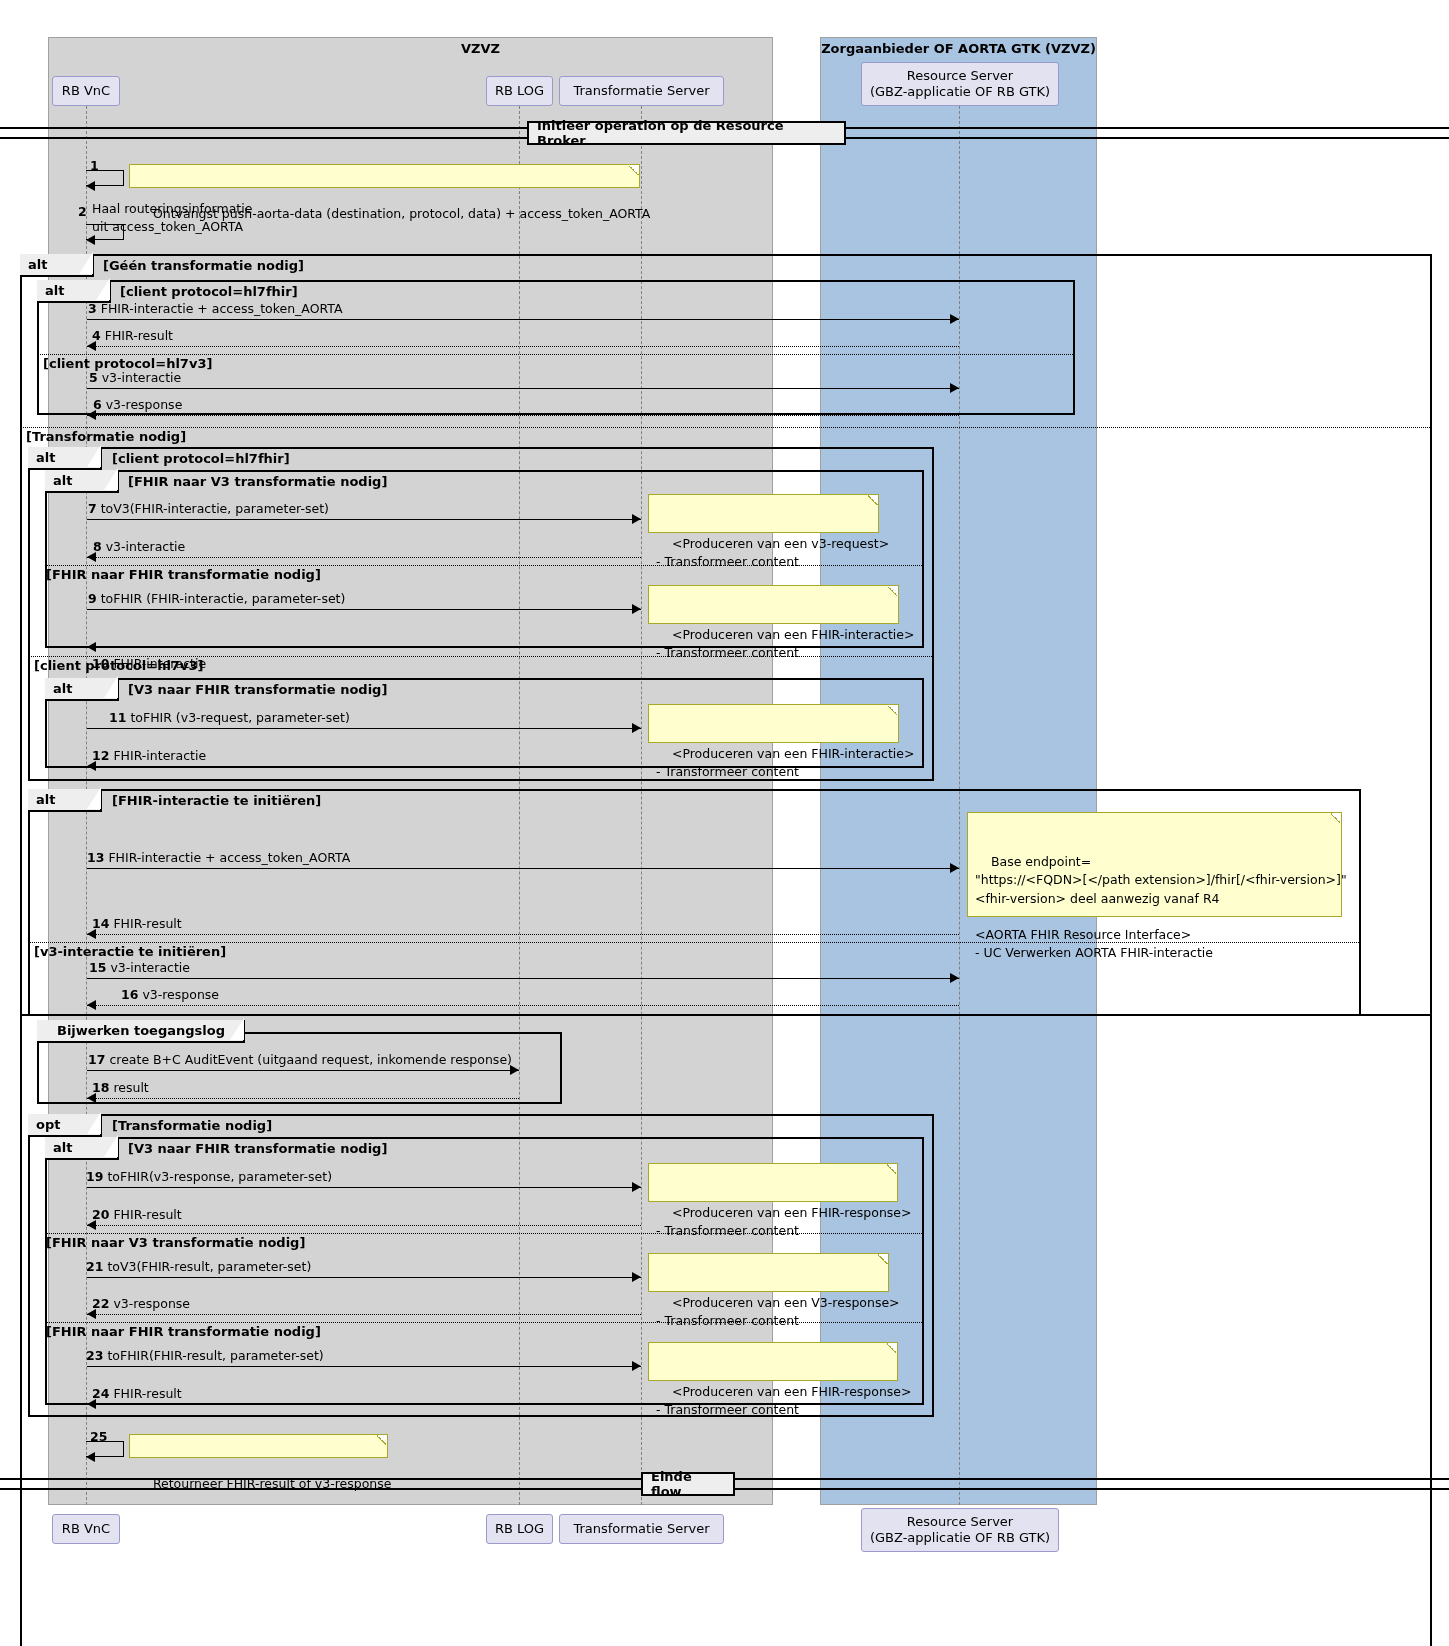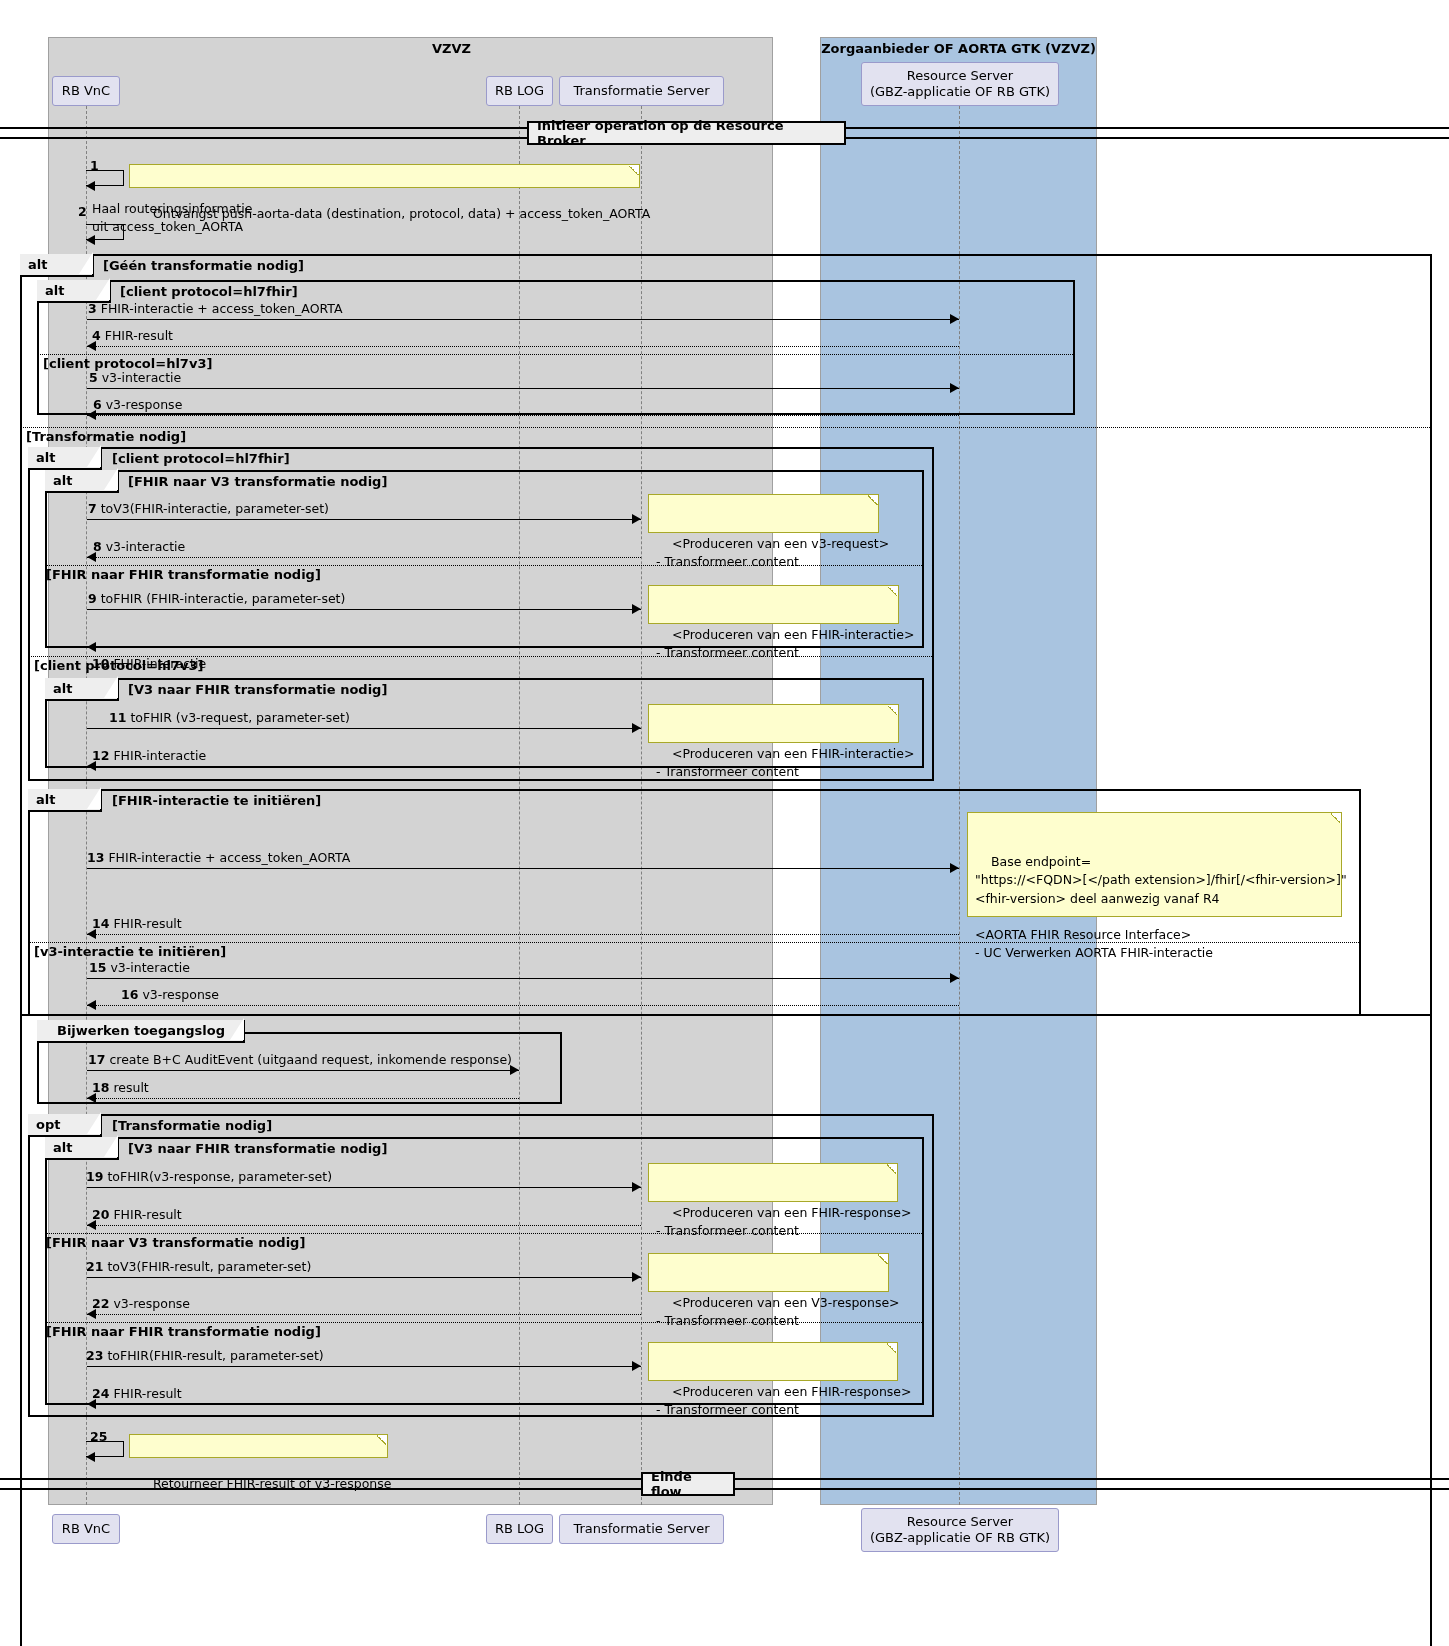--- a/index.html
+++ b/index.html
@@ -58,21 +58,21 @@
   .note .fold{position:absolute;top:0;right:0;width:10px;height:10px;
         background:linear-gradient(225deg,#fff 0 50%,#A8A829 50% 56%,#FEFECE 56% 100%);}
 </style>
 </head>
 <body>
 
 <div id="canvas">
 
 
   <div class="grp vzvz" style="left:48px;top:37px;width:725px;height:1468px;"></div>
-  <div class="grp-title" style="left:31px;top:41px;width:761px;padding-left:40px;">VZVZ</div>
+  <div class="grp-title" style="left:60px;top:41px;width:761px;padding-left:40px;">VZVZ</div>
 
   <div class="grp zorg" style="left:820px;top:37px;width:277px;height:1468px;"></div>
   <div class="grp-title" style="left:820px;top:41px;width:277px;">Zorgaanbieder OF AORTA GTK (VZVZ)</div>
 
   <div class="lifeline" style="left:86px; top:106px;height:1399px;"></div>
   <div class="lifeline" style="left:519px;top:106px;height:1399px;"></div>
   <div class="lifeline" style="left:641px;top:106px;height:1399px;"></div>
   <div class="lifeline" style="left:959px;top:106px;height:1399px;"></div>
 
   <div class="pbox" style="left:52px;top:76px;width:68px;height:30px;">

